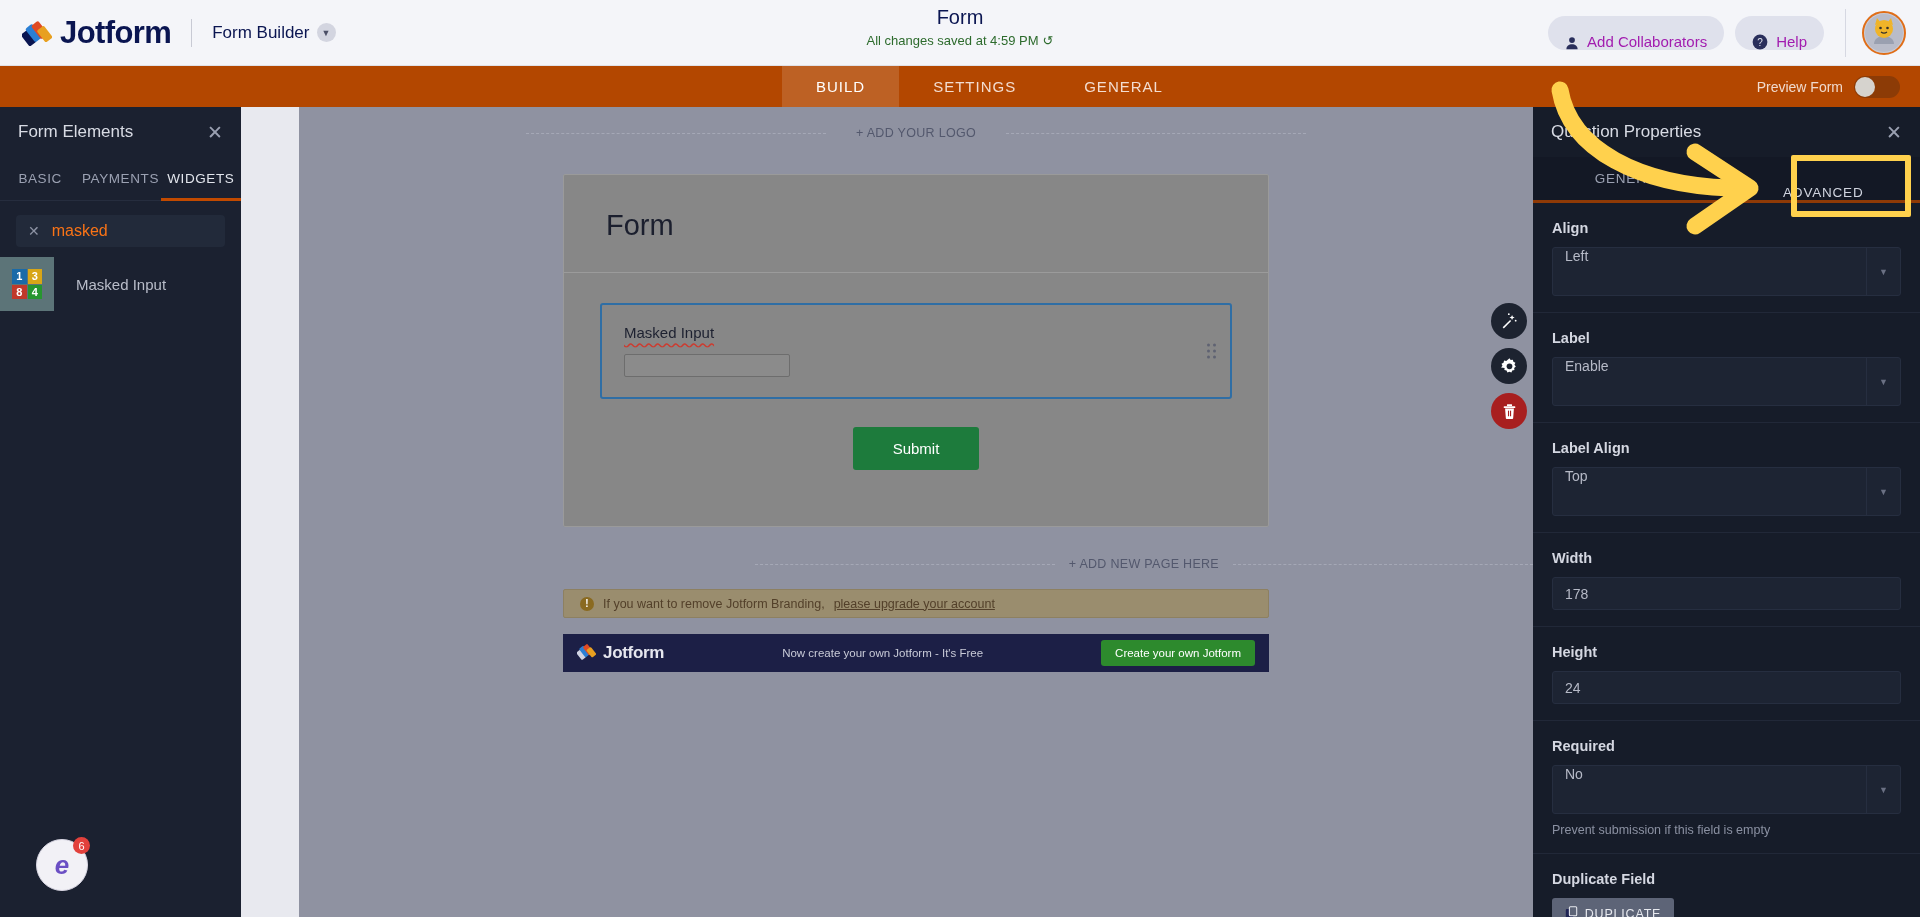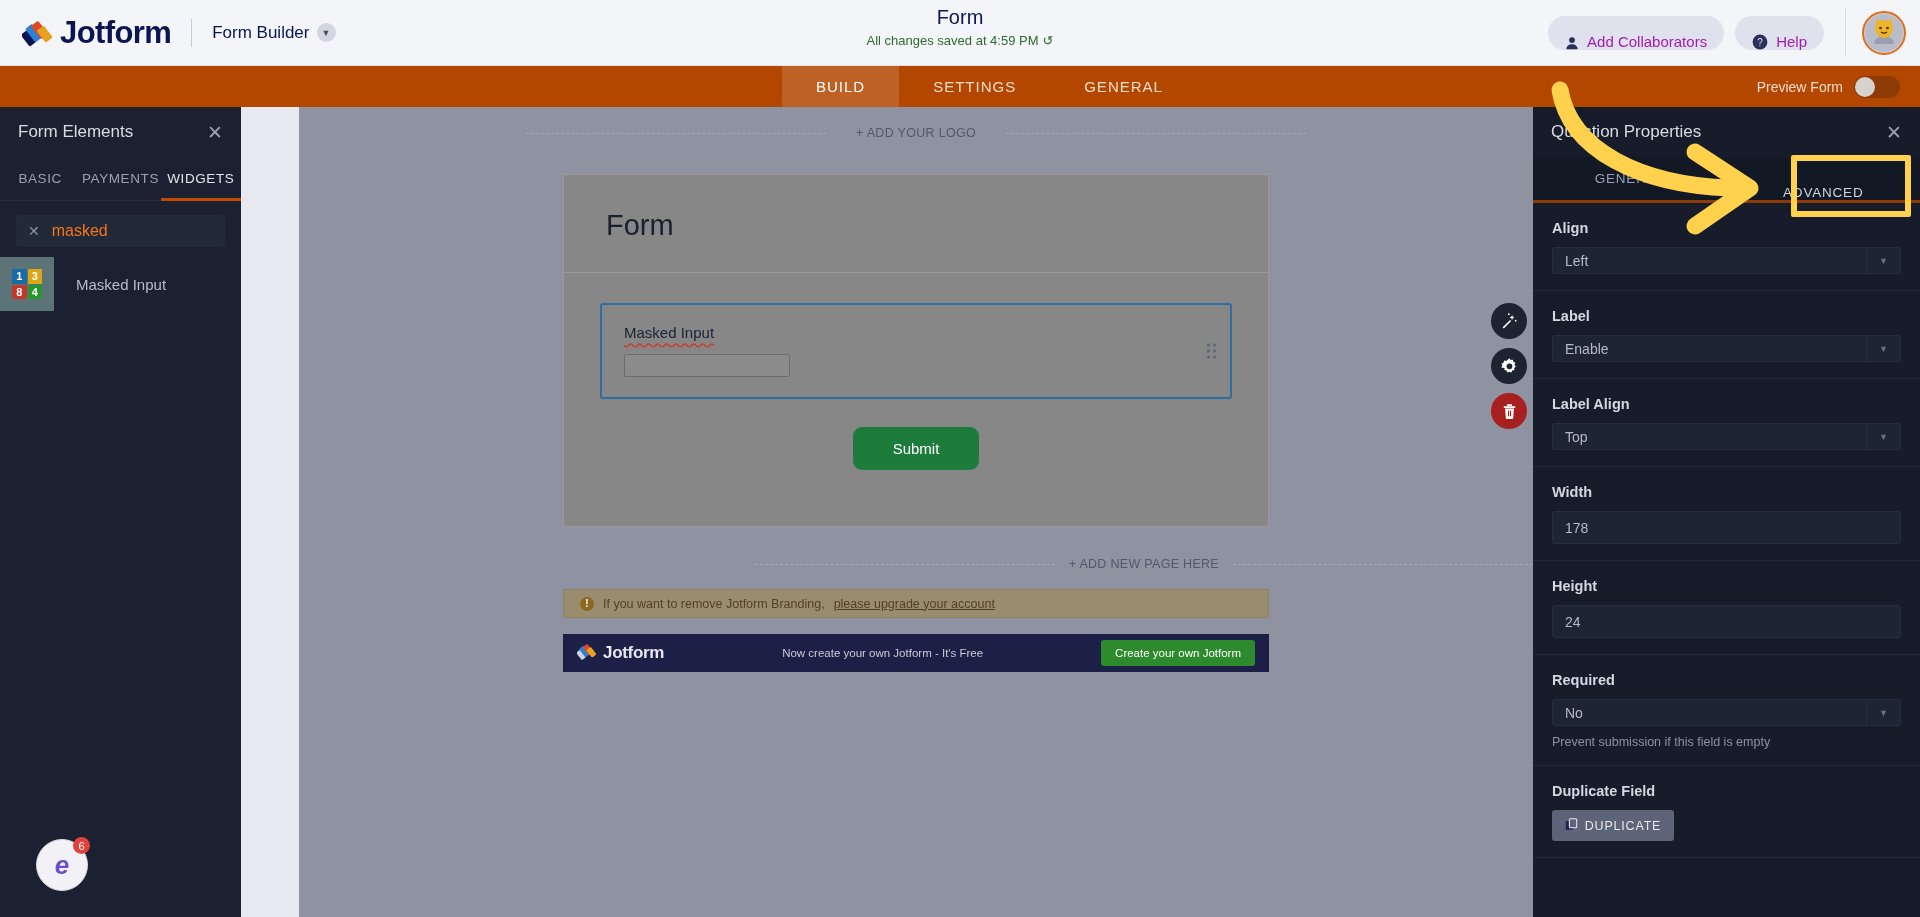--- a/index.html
+++ b/index.html
@@ -173,21 +173,21 @@
     border: 1px solid #6d6d6d; background: #8b8b8b; border-radius: 2px;
   }
   .drag-handle {
     position: absolute; right: 14px; top: 50%; transform: translateY(-50%);
     display: grid; grid-template-columns: 3px 3px; gap: 3px;
   }
   .drag-handle i { width: 3px; height: 3px; background: #5f6272; border-radius: 50%; display: block; }
   .submit-row { display: flex; justify-content: center; padding: 28px 0 34px 0; }
   .submit-btn {
     background: #1d7b3c; color: #fff; font-size: 15px;
-    border: none; border-radius: 9px; padding: 13px 40px; cursor: pointer;
+    border: none; border-radius: 3px; padding: 13px 40px; cursor: pointer;
   }
   .addpage-row {
     display: flex; align-items: center; justify-content: flex-end; margin-top: 30px;
   }
   .addpage-text { font-size: 12.5px; color: #53586d; padding: 0 14px; letter-spacing: 0.3px; }
   .branding-bar {
     width: 706px; margin: 18px auto 0 auto;
     background: #9a8d6e; border: 1px solid #8d8061; border-radius: 2px;
     height: 29px; display: flex; align-items: center; padding: 0 16px; gap: 9px;
     font-size: 12.5px; color: #53402a;
@@ -240,22 +240,22 @@
     background: #131825;
   }
   .rp-tab {
     flex: 1; display: flex; align-items: center; justify-content: center;
     font-size: 13.5px; letter-spacing: 0.8px; color: #9ba1b2; cursor: pointer;
   }
   .rp-tab.active { color: #cfd3de; align-items: flex-end; }
   .rp-section { padding: 17px 19px 16px 19px; border-bottom: 1px solid #212838; }
   .rp-label { font-size: 14.5px; color: #d4d7e1; font-weight: bold; margin-bottom: 11px; }
   .rp-select {
-    height: 27px; background: #1d2433; border: 1px solid #262e40;
-    border-radius: 3px; display: flex; align-items: center;
+    height: 49px; background: #1d2433; border: 1px solid #262e40;
+    border-radius: 3px; display: flex; 
     justify-content: space-between; cursor: pointer;
   }
   .rp-select span.val { font-size: 14px; color: #b6bac7; padding-left: 12px; }
   .rp-caret {
     width: 34px; height: 100%; display: flex; align-items: center;
     justify-content: center; border-left: 1px solid #262e40;
     font-size: 9px; color: #6a7083;
   }
   .rp-input {
     height: 33px; background: #1d2433; border: 1px solid #262e40;

